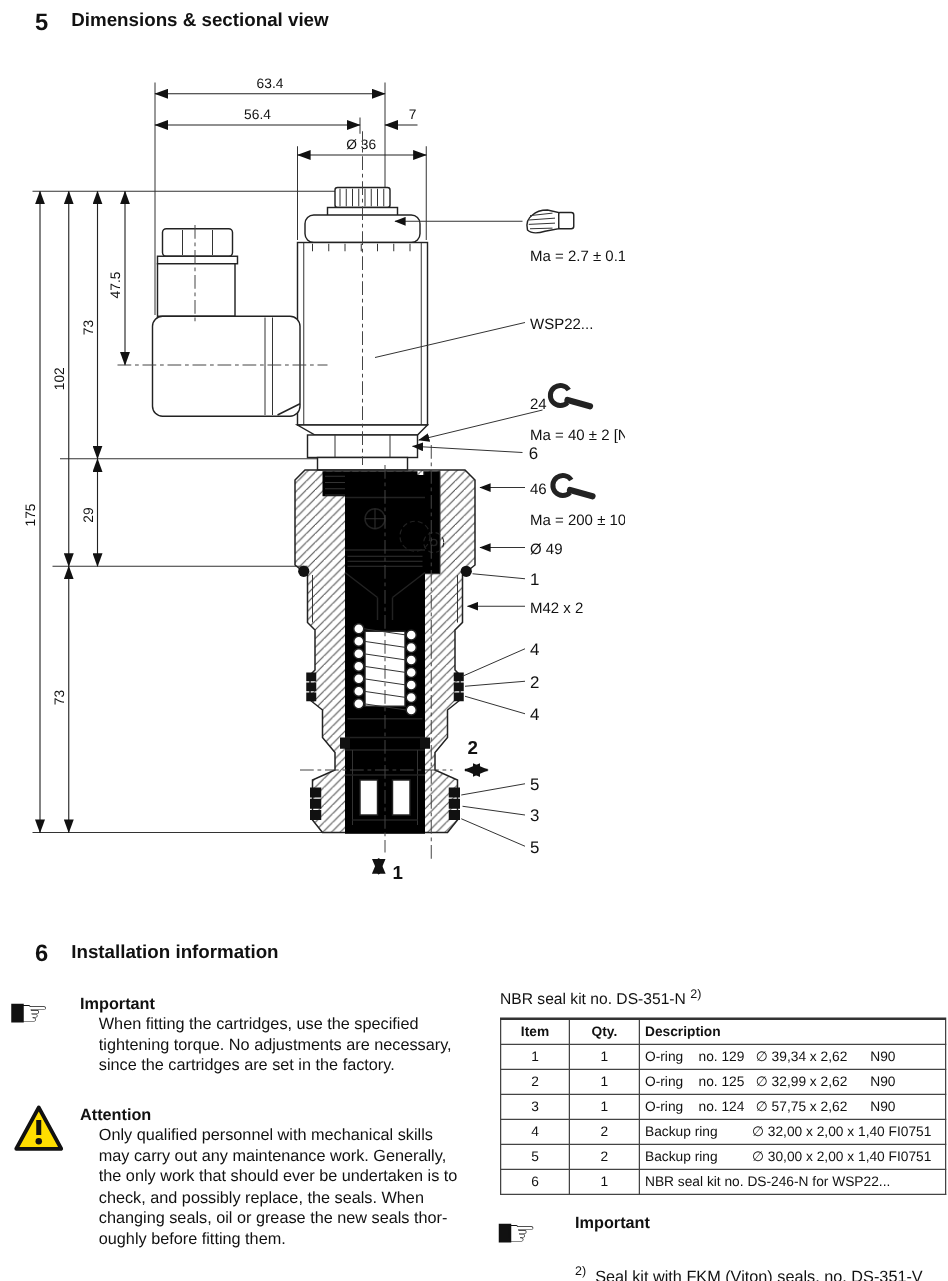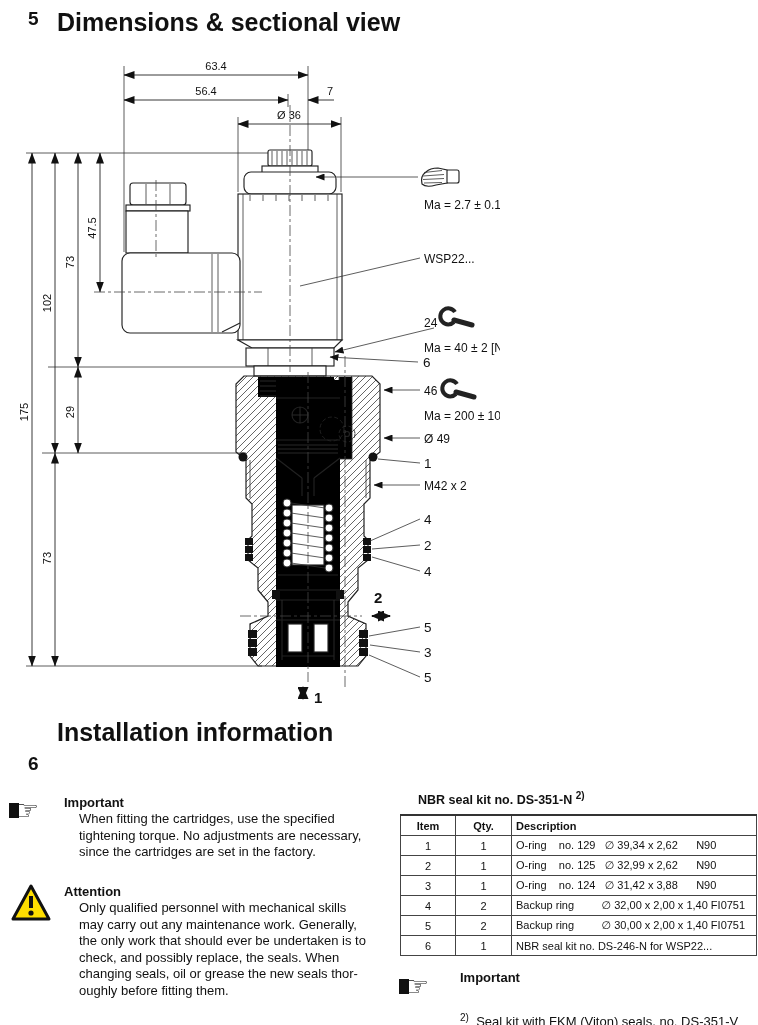--- a/index.html
+++ b/index.html
@@ -1,22 +1,22 @@
 <!DOCTYPE html>
 <html><head>
 <meta charset="utf-8">
 <style>
   html,body{margin:0;padding:0;background:#fff;}
   body{width:758px;height:1025px;position:relative;font-family:"Liberation Sans",sans-serif;color:#111;overflow:hidden;}
   .abs{position:absolute;}
   .secnum{font-size:19px;font-weight:bold;}
-  .sectitle{font-size:25px;font-weight:bold;}
+  .sectitle{font-size:15px;font-weight:bold;}
   .notetitle{font-size:13px;font-weight:bold;}
   .notebody{font-size:13px;line-height:16.5px;text-align:justify;white-space:pre-line;margin-left:15px;}
-  .tbltitle{font-size:12.5px;font-weight:bold;margin-left:18px;}
+  .tbltitle{font-size:12.5px;font-weight:normal;}
   sup{font-size:10px;}
   table.seal{border-collapse:collapse;table-layout:fixed;font-size:11px;}
   table.seal th,table.seal td{border:1px solid #444;padding:0 4px;height:19px;}
   table.seal th{font-weight:bold;border-top:2px solid #333;}
   table.seal .c{text-align:center;}
   table.seal .l{text-align:left;white-space:pre;}
   .note2body{font-size:13px;}
   
   .ln{stroke:#222;stroke-width:1.15;fill:none;}
   .lw{stroke:#222;stroke-width:1.15;fill:#fff;}
@@ -308,21 +308,21 @@
     <text class="n" x="424" y="657">3</text>
     <line class="thin" x1="420" y1="677" x2="369" y2="655"></line>
     <text class="n" x="424" y="682">5</text>
 
     <line x1="303" y1="687" x2="303" y2="699" stroke="#111" stroke-width="2" marker-start="url(#ab)" marker-end="url(#ab)"></line>
     <text class="b" x="314" y="703">1</text>
   </g>
 </svg>
 
 <div class="abs secnum" style="left:28px;top:753px;">6</div>
-<div class="abs sectitle" style="left:57px;top:718px;">Installation information</div>
+<div class="abs sectitle" style="left:57px;top:753px;">Installation information</div>
 
 <svg class="abs" style="left:8px;top:796px;" width="50" height="28" viewBox="0 0 50 28">
   <rect x="1" y="7" width="10" height="15" fill="#111"></rect>
   <text x="6" y="24" font-size="28" font-family="DejaVu Sans, sans-serif" fill="#111">☞</text>
 </svg>
 <div class="abs notetitle" style="left:64px;top:795px;">Important</div>
 <div class="abs notebody" style="left:64px;top:811px;width:330px;">When fitting the cartridges, use the specified
 tightening torque. No adjustments are necessary,
 since the cartridges are set in the factory.</div>
 
@@ -360,21 +360,21 @@
     <td class="l">O-ring    no. 129   ∅ 39,34 x 2,62      N90</td>
   </tr>
   <tr>
     <td class="c">2</td>
     <td class="c">1</td>
     <td class="l">O-ring    no. 125   ∅ 32,99 x 2,62      N90</td>
   </tr>
   <tr>
     <td class="c">3</td>
     <td class="c">1</td>
-    <td class="l">O-ring    no. 124   ∅ 31,42 x 3,88      N90</td>
+    <td class="l">O-ring    no. 124   ∅ 57,75 x 2,62      N90</td>
   </tr>
   <tr>
     <td class="c">4</td>
     <td class="c">2</td>
     <td class="l">Backup ring         ∅ 32,00 x 2,00 x 1,40 FI0751</td>
   </tr>
   <tr>
     <td class="c">5</td>
     <td class="c">2</td>
     <td class="l">Backup ring         ∅ 30,00 x 2,00 x 1,40 FI0751</td>

